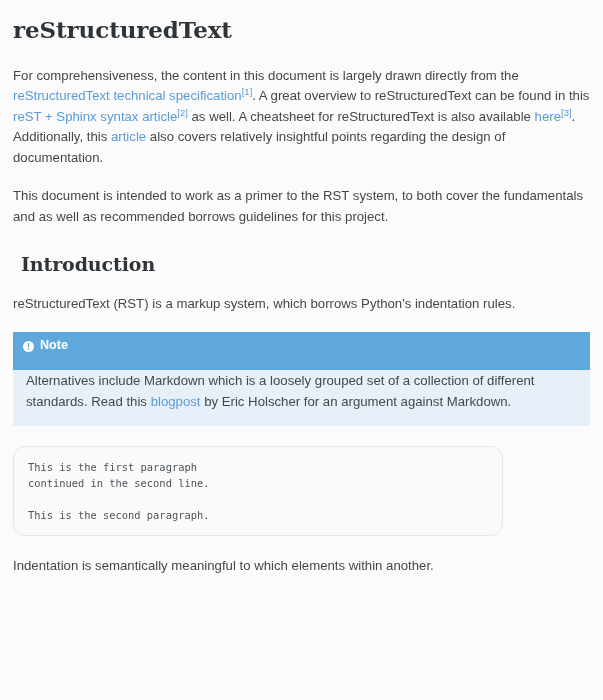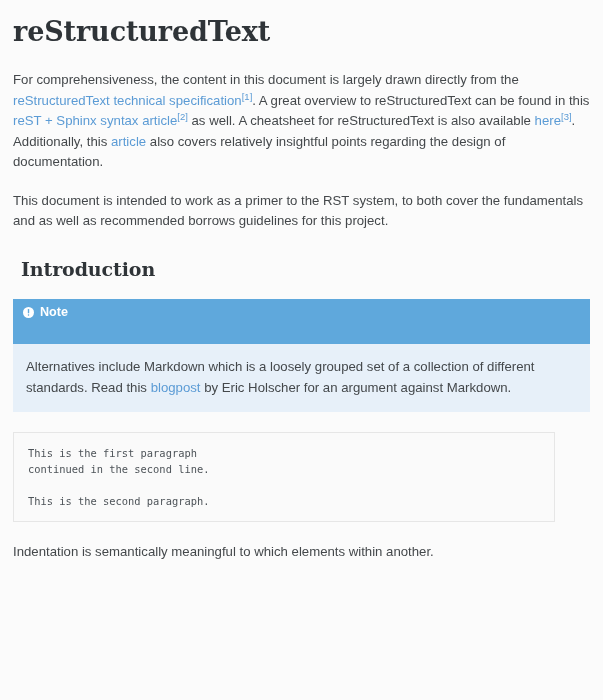--- a/index.html
+++ b/index.html
@@ -14,21 +14,21 @@
     font-family: "Liberation Sans", sans-serif;
     -webkit-font-smoothing: antialiased;
   }
   .page {
     box-sizing: border-box;
     width: 603px;
     padding: 14px 13px 0 13px;
   }
   h1.doc-title {
     font-family: "DejaVu Serif", serif;
-    font-size: 27px;
+    font-size: 23px;
     line-height: 1.2;
     font-weight: bold;
     color: #2f3438;
     margin: 2px 0 22px 0;
     letter-spacing: -0.1px;
   }
   h2.section-title {
     font-family: "DejaVu Serif", serif;
     font-size: 19px;
     line-height: 1.2;
@@ -58,50 +58,50 @@
   .admonition {
     margin: 0 0 20px 0;
     background: #e7f0f9;
     width: 577px;
   }
   .admonition-title {
     background: #5fa8dc;
     color: #ffffff;
     font-size: 12.6px;
     font-weight: bold;
-    padding: 6px 10px 24px 10px;
+    padding: 6px 10px 16px 10px;
     display: flex;
     align-items: center;
     gap: 6px;
     line-height: 1.25;
   }
   .info-icon {
     display: inline-block;
     width: 11px;
     height: 11px;
     flex: 0 0 11px;
   }
   .admonition-body {
-    padding: 12px 13px 14px 13px;
+    padding: 0 13px 14px 13px;
   }
   .admonition-body p {
     margin: 0;
     font-size: 13.2px;
     line-height: 21px;
     color: #44484b;
   }
 
   
   pre.code-block {
     box-sizing: border-box;
-    width: 542px;
+    width: 490px;
     margin: 0 0 20px 0;
     background: #fafafa;
     border: 1px solid #e6e6e6;
-    border-radius: 0;
+    border-radius: 12px;
     padding: 12px 14px 12px 14px;
     font-family: "DejaVu Sans Mono", monospace;
     font-size: 10.4px;
     line-height: 16px;
     color: #4d5358;
     white-space: pre;
     overflow: hidden;
   }
 </style>
 </head>
@@ -110,20 +110,21 @@
 <div class="page">
 
   <h1 class="doc-title">reStructuredText</h1>
 
   <p class="body-text"><span>For comprehensiveness, the content in this document is largely drawn directly from the </span><a class="link" href="#">reStructuredText technical specification</a><sup class="fn"><a href="#">[1]</a></sup><span>. A great overview to reStructuredText can be found in this </span><a class="link" href="#">reST + Sphinx syntax article</a><sup class="fn"><a href="#">[2]</a></sup><span> as well. A cheatsheet for reStructuredText is also available </span><a class="link" href="#">here</a><sup class="fn"><a href="#">[3]</a></sup><span>. Additionally, this </span><a class="link" href="#">article</a><span> also covers relatively insightful points regarding the design of documentation.</span></p>
 
   <p class="body-text">This document is intended to work as a primer to the RST system, to both cover the fundamentals and as well as recommended borrows guidelines for this project.</p>
 
   <h2 class="section-title">Introduction</h2>
 
+  <p class="body-text">reStructuredText (RST) is a markup system, which borrows Python's indentation rules.</p>
 
   <div class="admonition">
     <div class="admonition-title">
       <span class="info-icon">
         <svg width="11" height="11" viewBox="0 0 16 16" xmlns="http://www.w3.org/2000/svg">
           <circle cx="8" cy="8" r="8" fill="#ffffff"></circle>
           <rect x="7" y="3" width="2" height="6" rx="0.8" fill="#5fa8dc"></rect>
           <rect x="7" y="10.6" width="2" height="2" rx="0.8" fill="#5fa8dc"></rect>
         </svg>
       </span>

